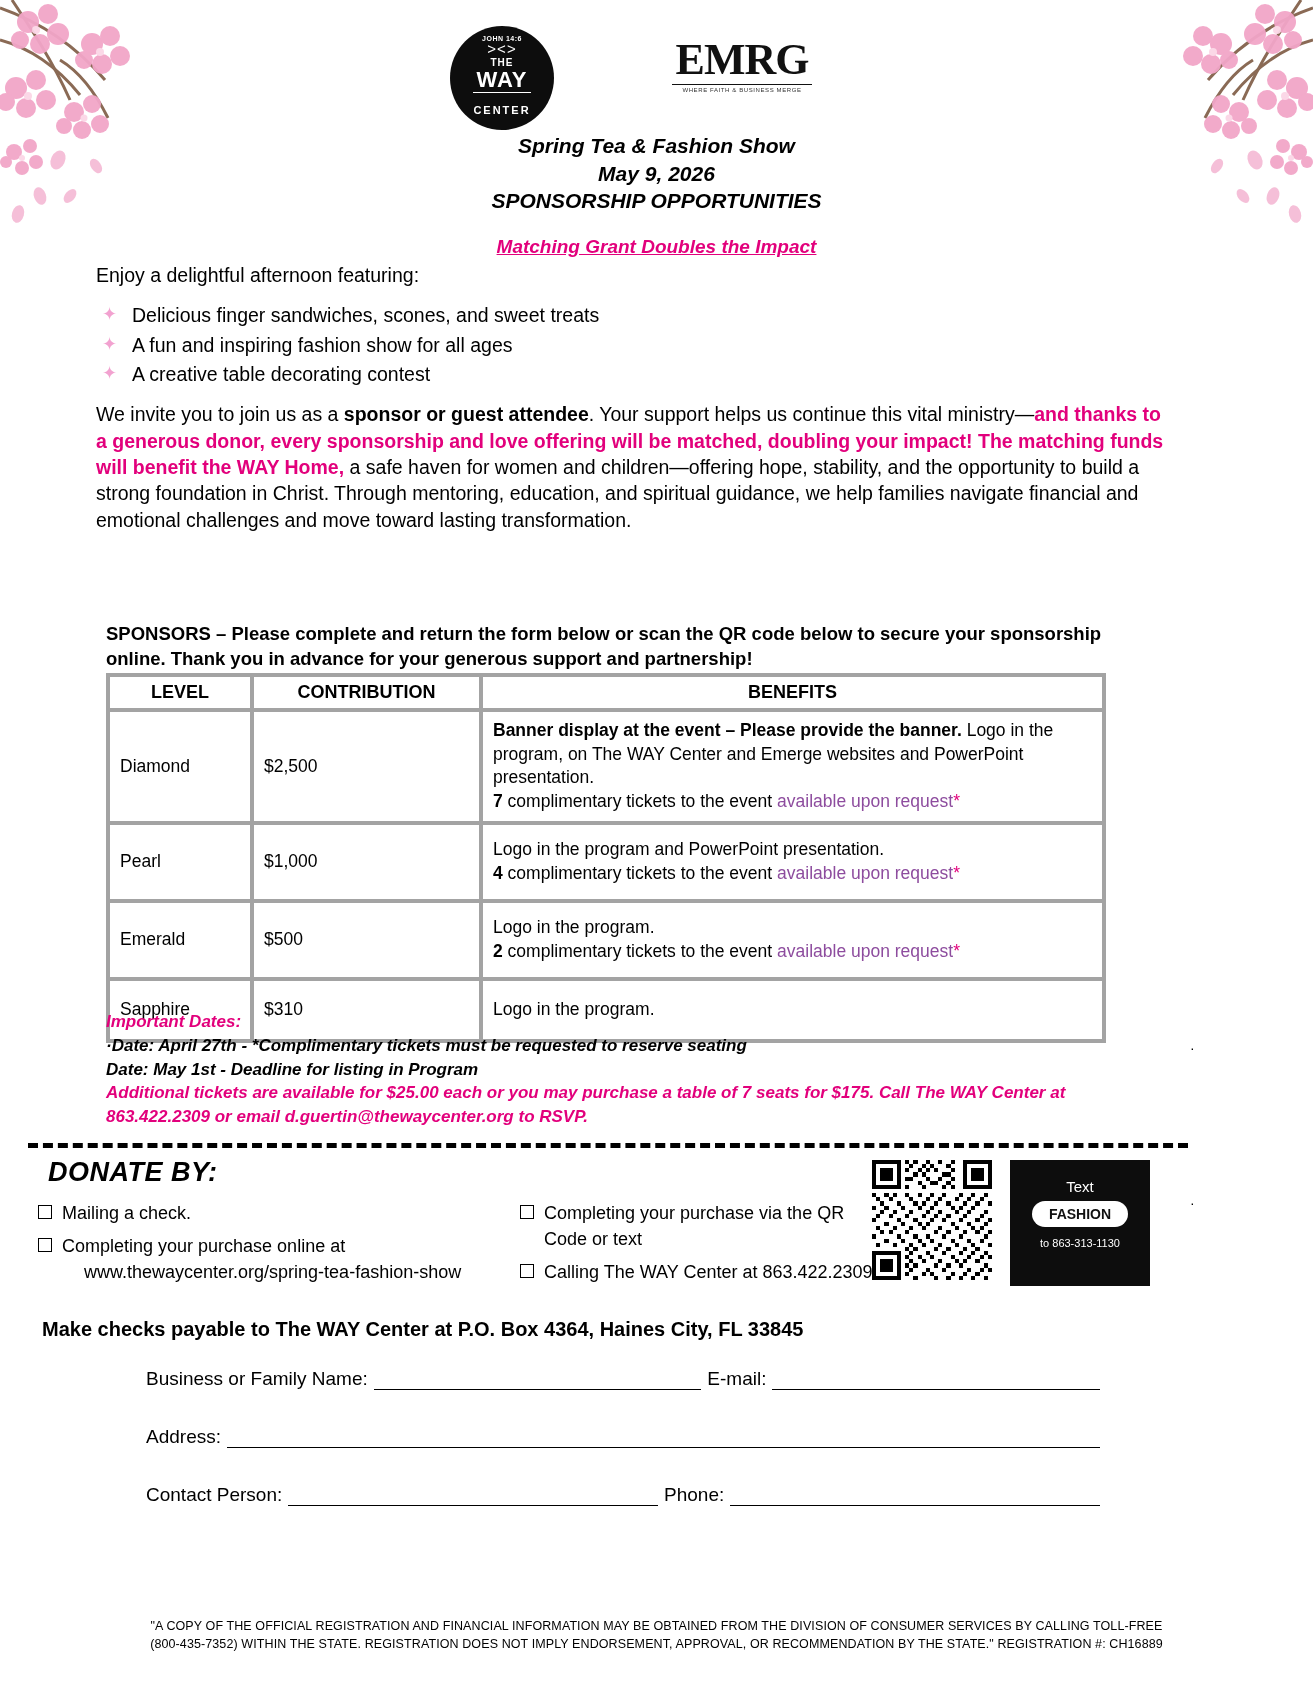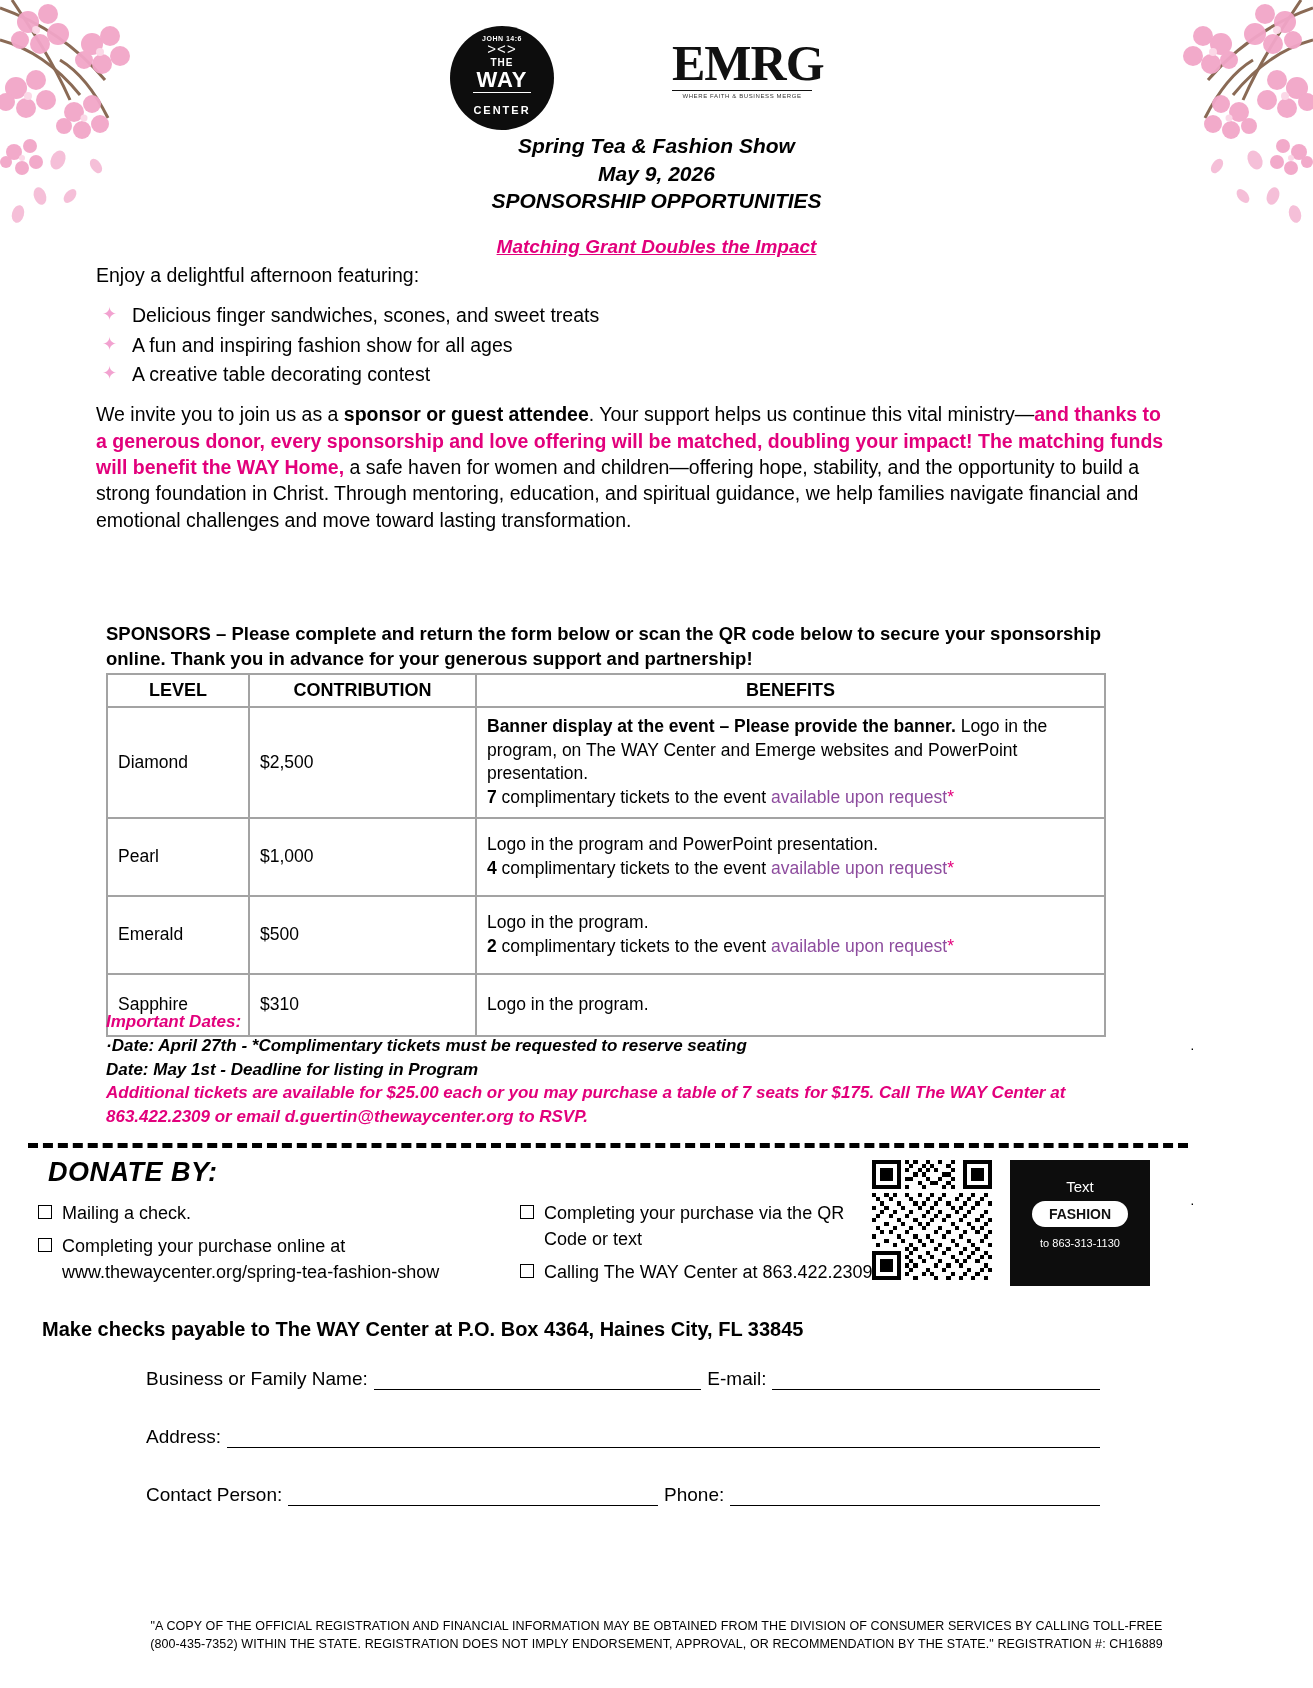--- a/index.html
+++ b/index.html
@@ -81,21 +81,21 @@
   }
   .emerge-logo {
     position: absolute;
     left: 672px;
     top: 26px;
     width: 140px;
     text-align: center;
   }
   .emerge-logo .word {
     font-family: "Liberation Serif", serif;
-    font-size: 50px;
+    font-size: 44px;
     font-weight: bold;
     letter-spacing: -1px;
     line-height: 1;
     color: #111;
   }
   .emerge-logo .tagline {
     font-size: 6px;
     letter-spacing: .6px;
     color: #333;
     border-top: 1px solid #111;
@@ -156,21 +156,21 @@
   
   table.levels {
     position: absolute;
     top: 673px;
     left: 106px;
     width: 1000px;
     border-collapse: collapse;
     font-size: 17.5px;
   }
   table.levels td, table.levels th {
-    border: 2px solid #a3a3a3;
+    border: 4px solid #a3a3a3;
     padding: 7px 10px;
     vertical-align: middle;
     text-align: left;
     font-weight: normal;
   }
   table.levels th { text-align: center; font-weight: bold; font-size: 18px; padding: 5px; }
   .col-level { width: 130px; }
   .col-contrib { width: 215px; }
   .benefit-line { line-height: 1.35; }
   .avail { color: #8d4c9e; }
@@ -210,21 +210,21 @@
     letter-spacing: .5px;
   }
   .donate-col-a { position: absolute; top: 1200px; left: 38px; width: 470px; font-size: 18px; line-height: 1.45; }
   .donate-col-b { position: absolute; top: 1200px; left: 520px; width: 360px; font-size: 18px; line-height: 1.45; }
   .chk-row { display: flex; align-items: flex-start; margin-bottom: 7px; }
   .chk {
     width: 12px; height: 12px; border: 1.5px solid #000;
     margin: 5px 10px 0 0; flex: none;
   }
   .chk-text { flex: 1; }
-  .sub-url { }
+  .sub-url { margin-left: 22px; }
 
   
   .qr {
     position: absolute;
     top: 1160px;
     left: 872px;
     width: 120px;
     height: 120px;
   }
   .qr canvas, .qr .grid { width: 120px; height: 120px; }

